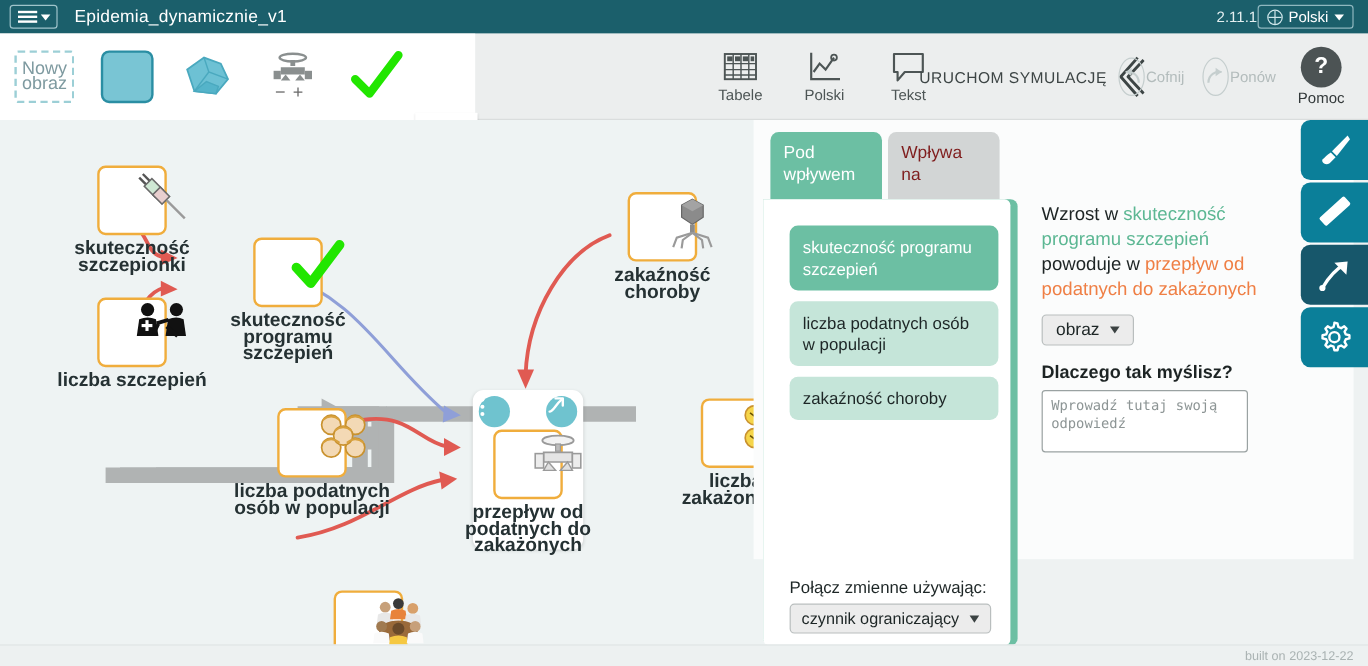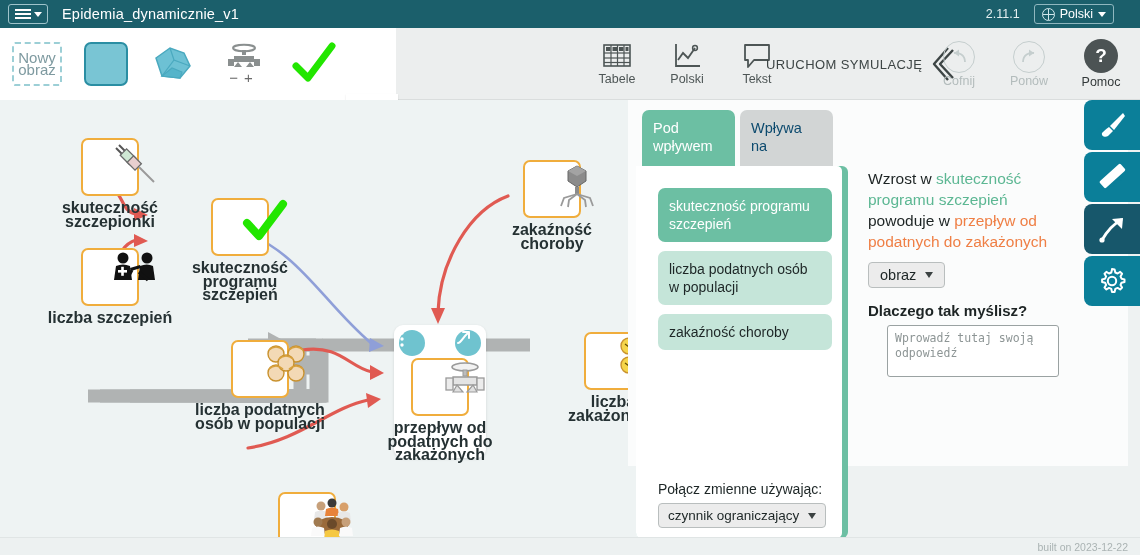--- a/index.html
+++ b/index.html
@@ -23,21 +23,21 @@
     display: flex; align-items: center; justify-content: center; gap: 3px;
     background: #1b5f6b; cursor: pointer;
   }
   .hamburger .bars { display: flex; flex-direction: column; gap: 2px; }
   .hamburger .bars i { display: block; width: 16px; height: 2px; background: #fff; }
   .hamburger .caret {
     width: 0; height: 0; border-left: 4px solid transparent;
     border-right: 4px solid transparent; border-top: 5px solid #fff;
   }
   .doc-title { margin-left: 14px; font-size: 14.5px; letter-spacing: .2px; }
-  .tb-right { margin-left: auto; display: flex; align-items: center; gap: 14px; padding-right: 26px; }
+  .tb-right { margin-left: auto; display: flex; align-items: center; padding-right: 12px; }
   .version { font-size: 12.5px; color: #e4eff0; }
   .lang {
     display: flex; align-items: center; gap: 5px;
     border: 1px solid #8fb7bf; border-radius: 3px;
     padding: 2px 7px; font-size: 12.5px; cursor: pointer;
   }
   .globe {
     width: 13px; height: 13px; border-radius: 50%;
     border: 1.3px solid #cfe6ea; position: relative; flex: none;
   }
@@ -94,21 +94,21 @@
   .run-sim {
     position: absolute; left: 766px; top: 0; height: 72px;
     display: flex; align-items: center; gap: 6px; cursor: pointer;
   }
   .run-sim .lbl { font-size: 13px; color: #3d4545; letter-spacing: .4px; }
   .tool-right {
     position: absolute; right: 10px; top: 0; height: 72px;
     display: flex; align-items: center; gap: 16px;
   }
   .circ-btn {
-    width: 54px; display: flex; flex-direction: column; align-items: center;
+    width: 54px; display: flex; flex-direction: row; align-items: center;
     gap: 1px; cursor: pointer; color: #b3bcbc; font-size: 12.5px;
   }
   .circ {
     width: 32px; height: 32px; border-radius: 50%;
     border: 1.6px solid #c5cece; display: flex; align-items: center; justify-content: center;
   }
   .help-btn {
     width: 58px; display: flex; flex-direction: column; align-items: center;
     gap: 2px; cursor: pointer; color: #33393a; font-size: 12.5px;
   }
@@ -149,21 +149,21 @@
     position: absolute; left: 628px; top: 100px; width: 500px; height: 366px;
     background: #fbfcfc;
     text-decoration: underline;
   }
   .tabs { position: absolute; left: 14px; top: 10px; display: flex; gap: 5px; }
   .tab {
     width: 93px; height: 56px; border-radius: 7px 7px 0 0;
     padding: 9px 11px; font-size: 14.5px; line-height: 18px; cursor: pointer;
   }
   .tab.active { background: #6cbfa3; color: #ffffff; }
-  .tab.inactive { background: #d2d5d5; color: #0c4a6e; }
+  .tab.inactive { background: #d2d5d5; color: #7f1d1d; }
   .tab-body {
     position: absolute; left: 8px; top: 66px; width: 212px; height: 372px;
     background: #6cbfa3; border-radius: 0 6px 6px 6px; padding: 4px 6px 4px 4px;
   }
   .tab-inner {
     position: absolute; left: 8px; top: 66px; width: 206px; height: 372px;
     background: #ffffff; border-radius: 0 5px 5px 5px; padding: 22px 10px 10px 22px;
     display: flex; flex-direction: column;
   }
   .var-item {
@@ -193,21 +193,21 @@
   .dir-sel {
     margin-top: 10px; display: inline-flex; align-items: center; gap: 9px;
     background: #ececec; border: 1px solid #b9bebe; border-radius: 4px;
     padding: 4px 11px; font-size: 14.5px; color: #1d2626; cursor: pointer;
   }
   .why-lbl { margin-top: 14px; font-size: 15px; font-weight: bold; color: #1d2424; }
   .why-box {
     margin-top: 6px; width: 172px; height: 52px; background: #fff;
     border: 1px solid #9aa2a2; border-radius: 3px; padding: 5px 7px;
     font-family: "DejaVu Sans Mono", monospace; font-size: 11.5px;
-    line-height: 15px; color: #8d9595; cursor: text; margin-left: 19px;
+    line-height: 15px; color: #8d9595; cursor: text;
   }
 
   
   .rtools { position: absolute; right: 0; top: 100px; width: 56px; }
   .rtool {
     width: 56px; height: 50px; margin-bottom: 2px;
     background: #0b7f99; border-radius: 8px 0 0 8px;
     display: flex; align-items: center; justify-content: center; cursor: pointer;
   }
   .rtool.active { background: #17576b; }

